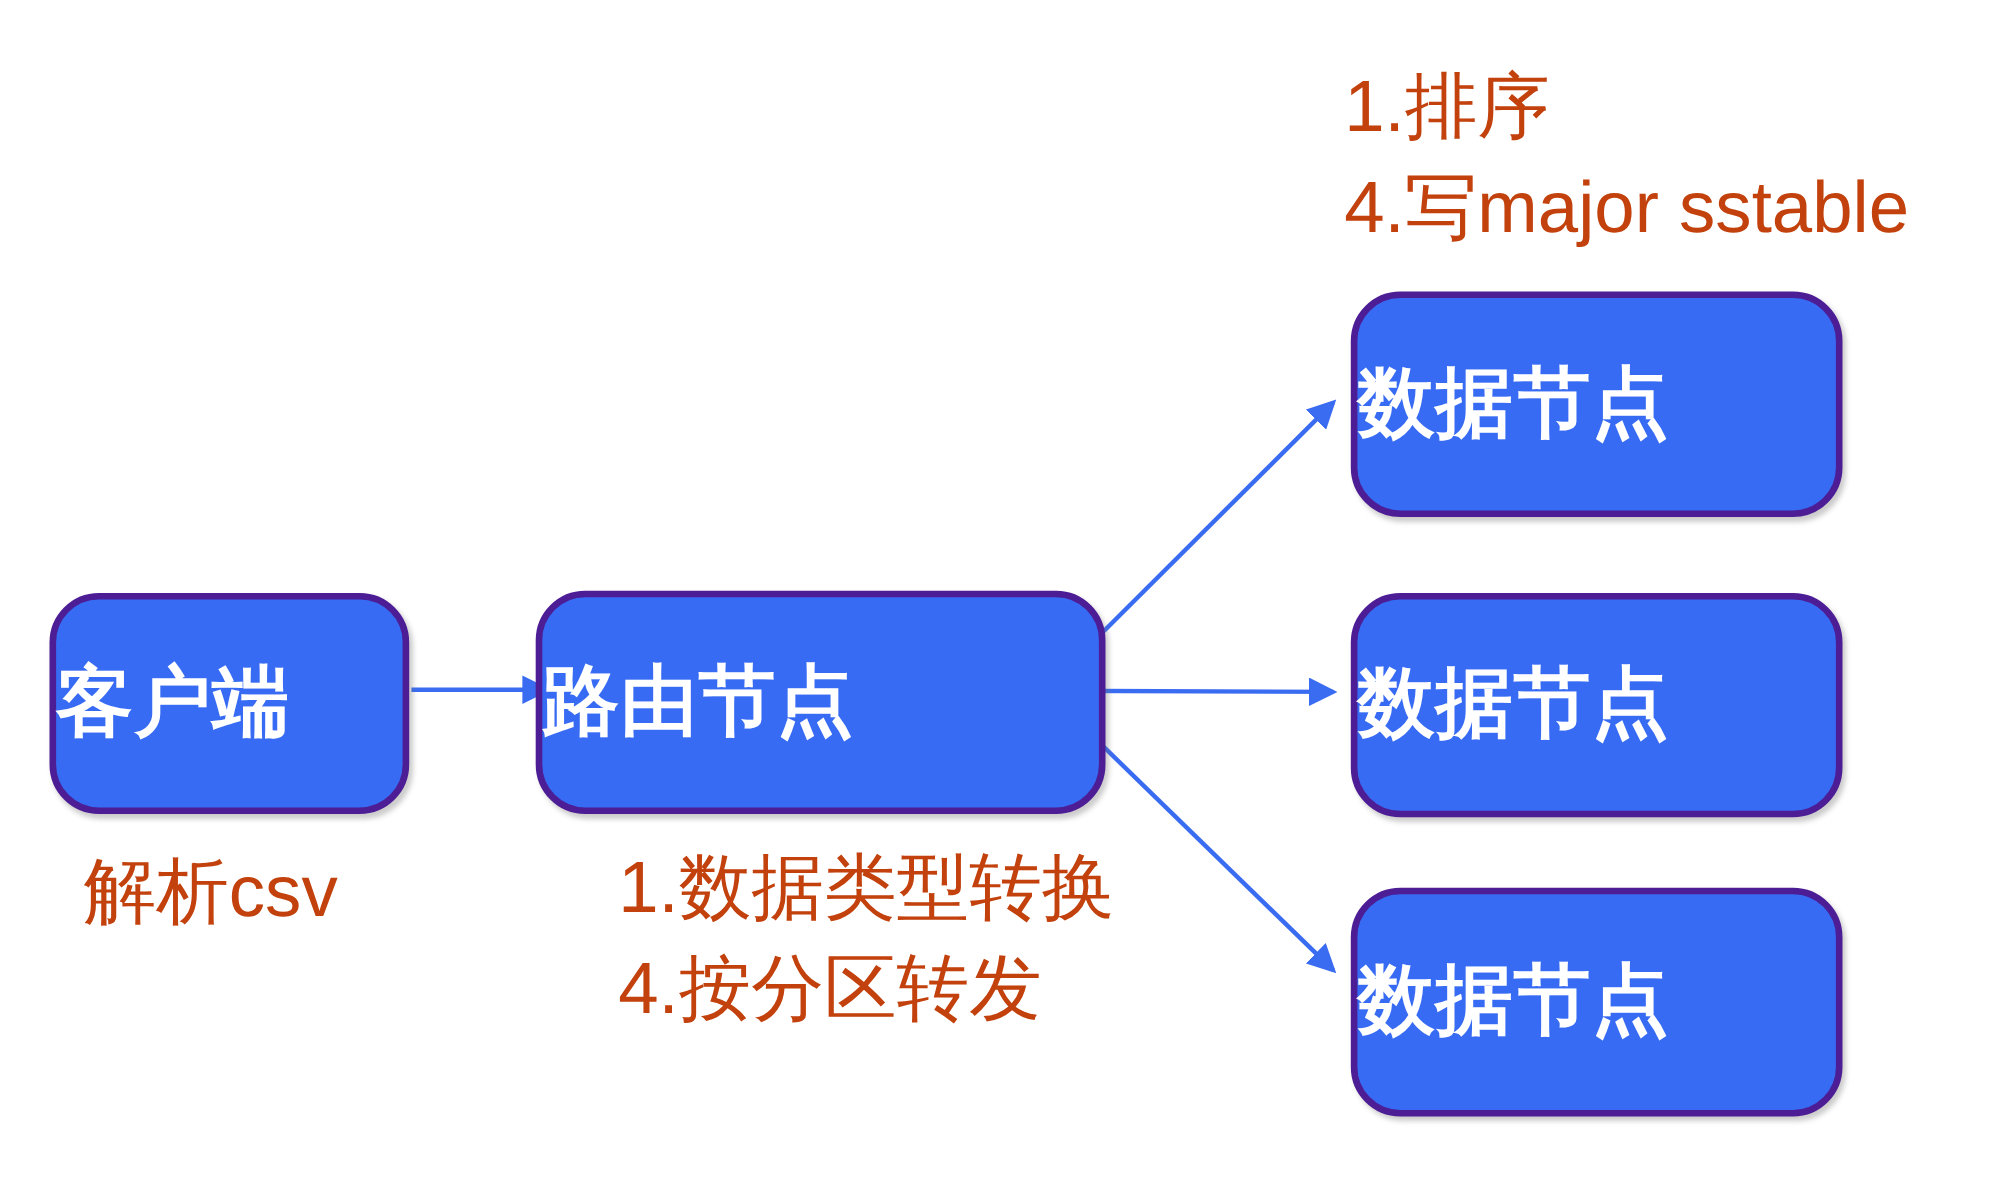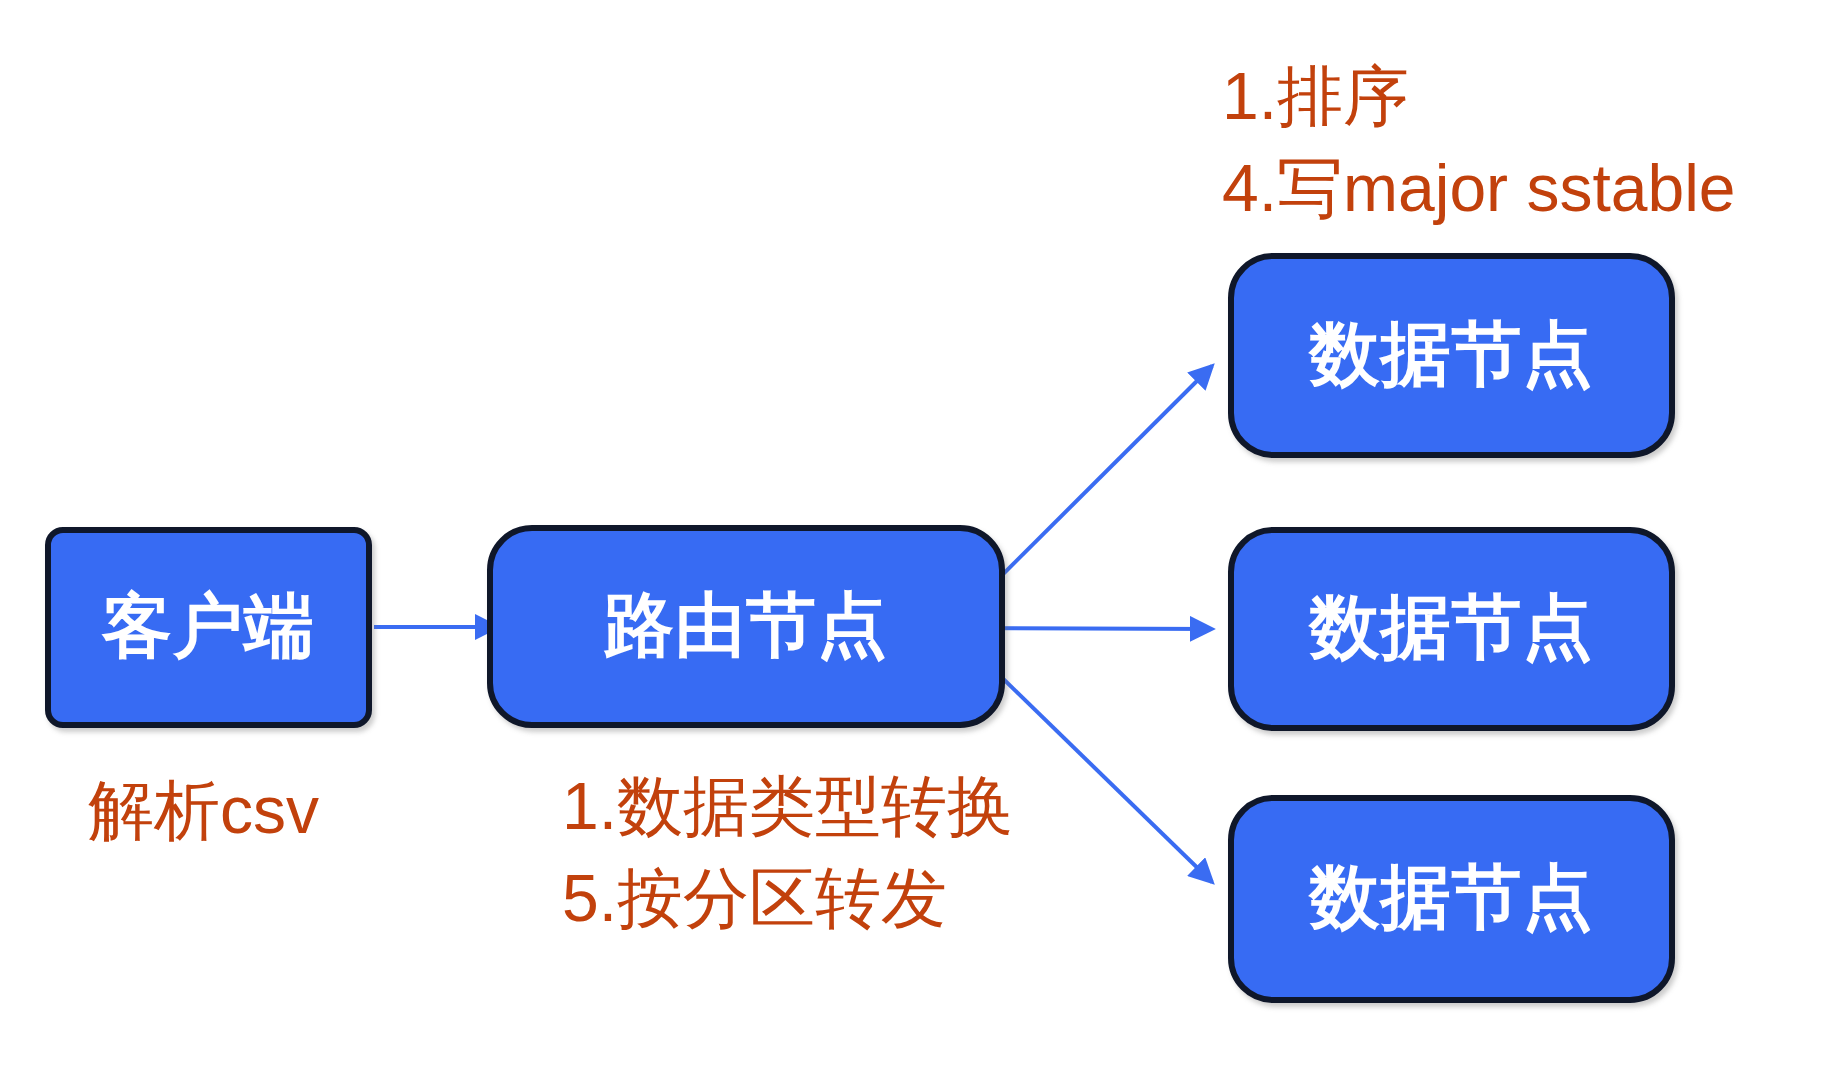--- a/index.html
+++ b/index.html
@@ -20,50 +20,50 @@
     left: 0;
     top: 0;
     width: 1826px;
     height: 1074px;
     pointer-events: none;
   }
   .node {
     position: absolute;
     box-sizing: border-box;
     background: #376bf3;
-    border: 6px solid #0f172a;
+    border: 6px solid #4c1d95;
     border-radius: 45px;
     display: flex;
     align-items: center;
-    justify-content: center;
     box-shadow: 3px 4px 5px rgba(110, 110, 110, 0.35);
+    margin-top: 12px;
   }
   .node-label {
     color: #ffffff;
     font-size: 70px;
     font-weight: 700;
     letter-spacing: 1px;
     white-space: nowrap;
     line-height: 1;
     transform: translateY(-2px);
   }
-  .node-client      { left: 45px;   top: 527px; width: 327px; height: 201px; border-radius: 18px; }
+  .node-client      { left: 45px;   top: 527px; width: 327px; height: 201px; }
   .node-router      { left: 487px;  top: 525px; width: 518px; height: 203px; }
   .node-data-top    { left: 1228px; top: 253px; width: 447px; height: 205px; }
   .node-data-middle { left: 1228px; top: 527px; width: 447px; height: 204px; }
   .node-data-bottom { left: 1228px; top: 795px; width: 447px; height: 208px; }
   .note {
     position: absolute;
     color: #c2410c;
     font-size: 66px;
     line-height: 92px;
     font-weight: 500;
     white-space: nowrap;
   }
-  .note-client { left: 88px;   top: 764px; }
+  .note-client { left: 76px;   top: 764px; }
   .note-router { left: 530px;  top: 760px; margin-left: 32px; }
   .note-data   { left: 1222px; top: 50px;  }
   .note-line { display: block; }
 </style>
 </head>
 <body>
 
 <div class="canvas">
 
   <svg class="arrow-layer" viewBox="0 0 1826 1074" xmlns="http://www.w3.org/2000/svg">
@@ -97,21 +97,21 @@
   <div class="node node-data-bottom">
     <span class="node-label">数据节点</span>
   </div>
 
   <div class="note note-client">
     <span class="note-line">解析csv</span>
   </div>
 
   <div class="note note-router">
     <span class="note-line">1.数据类型转换</span>
-    <span class="note-line">5.按分区转发</span>
+    <span class="note-line">4.按分区转发</span>
   </div>
 
   <div class="note note-data">
     <span class="note-line">1.排序</span>
     <span class="note-line">4.写major sstable</span>
   </div>
 
 </div>
 
 </body></html>

